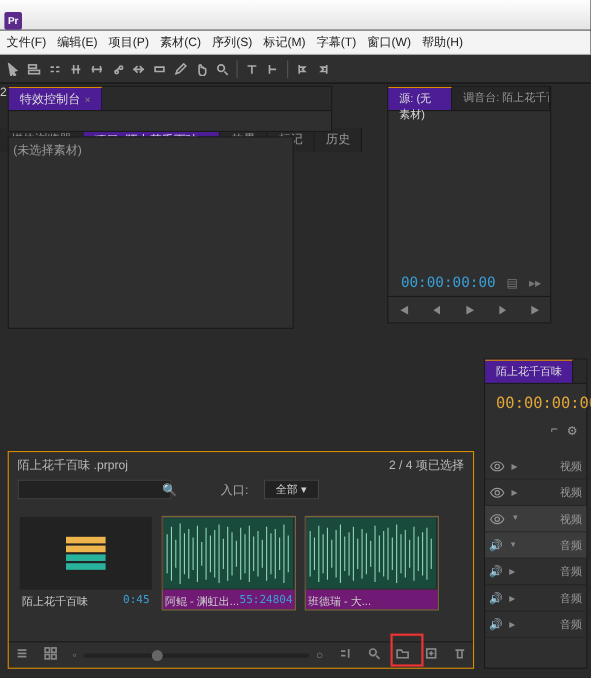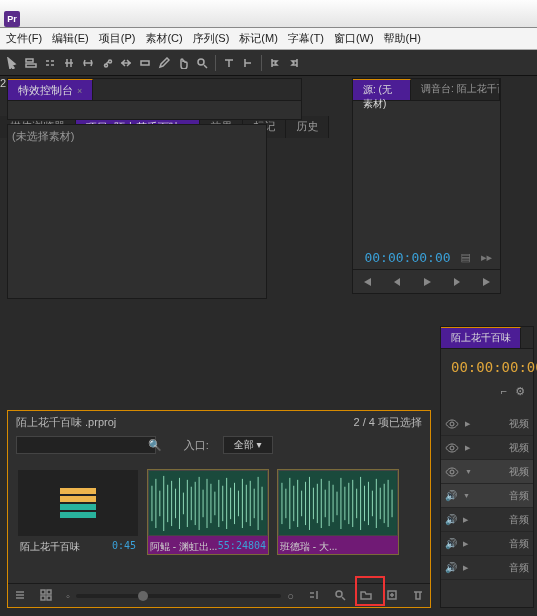--- a/index.html
+++ b/index.html
@@ -33,21 +33,21 @@
 #p-info{left:7px;top:326px;width:424px;height:40px;border:none;background:none}
 #p-info .info-accent{color:#ccc}
 .info-dur{color:#cb9a3a;font-family:monospace}
 
 #p-media-tabs{left:7px;top:388px;width:424px;height:22px;border:none;background:none;display:flex;gap:0}
 #p-proj{left:7px;top:410px;width:424px;height:198px;border:1px solid #d88b00}
 .proj-head{display:flex;justify-content:space-between;align-items:center;padding:4px 8px;font-size:11px;color:#bbb}
 .proj-search{display:flex;align-items:center;gap:10px;padding:2px 8px}
 .search-box{width:140px;height:18px;background:#222;border:1px solid #444;color:#ccc;padding:0 16px 0 4px;font-size:10px}
 .search-ico{margin-left:-18px;color:#888;font-size:11px}
-.entry-lbl{color:#aaa;margin-left:12px}
+.entry-lbl{color:#aaa;margin-left:29px}
 .entry-val{background:#222;border:1px solid #444;padding:1px 10px;font-size:10px;margin-left:4px}
 .thumbs{display:flex;gap:10px;padding:14px 10px}
 .thumb{display:flex;flex-direction:column;gap:4px;width:120px}
 .thumb.sel{outline:1px solid #7a6a3a;background:#701a75}
 .thumb-img{width:120px;height:66px;background:#111;border:1px solid #444;position:relative;overflow:hidden}
 .seq-ico{width:120px;height:66px;background:#222;display:flex;align-items:center;justify-content:center}
 .seq-ico .stack{width:36px;display:flex;flex-direction:column;gap:2px}
 .seq-ico .br{height:6px;background:#eeb54d}
 .seq-ico .br.g{background:#29b39d}
 .wave{position:absolute;inset:0}

